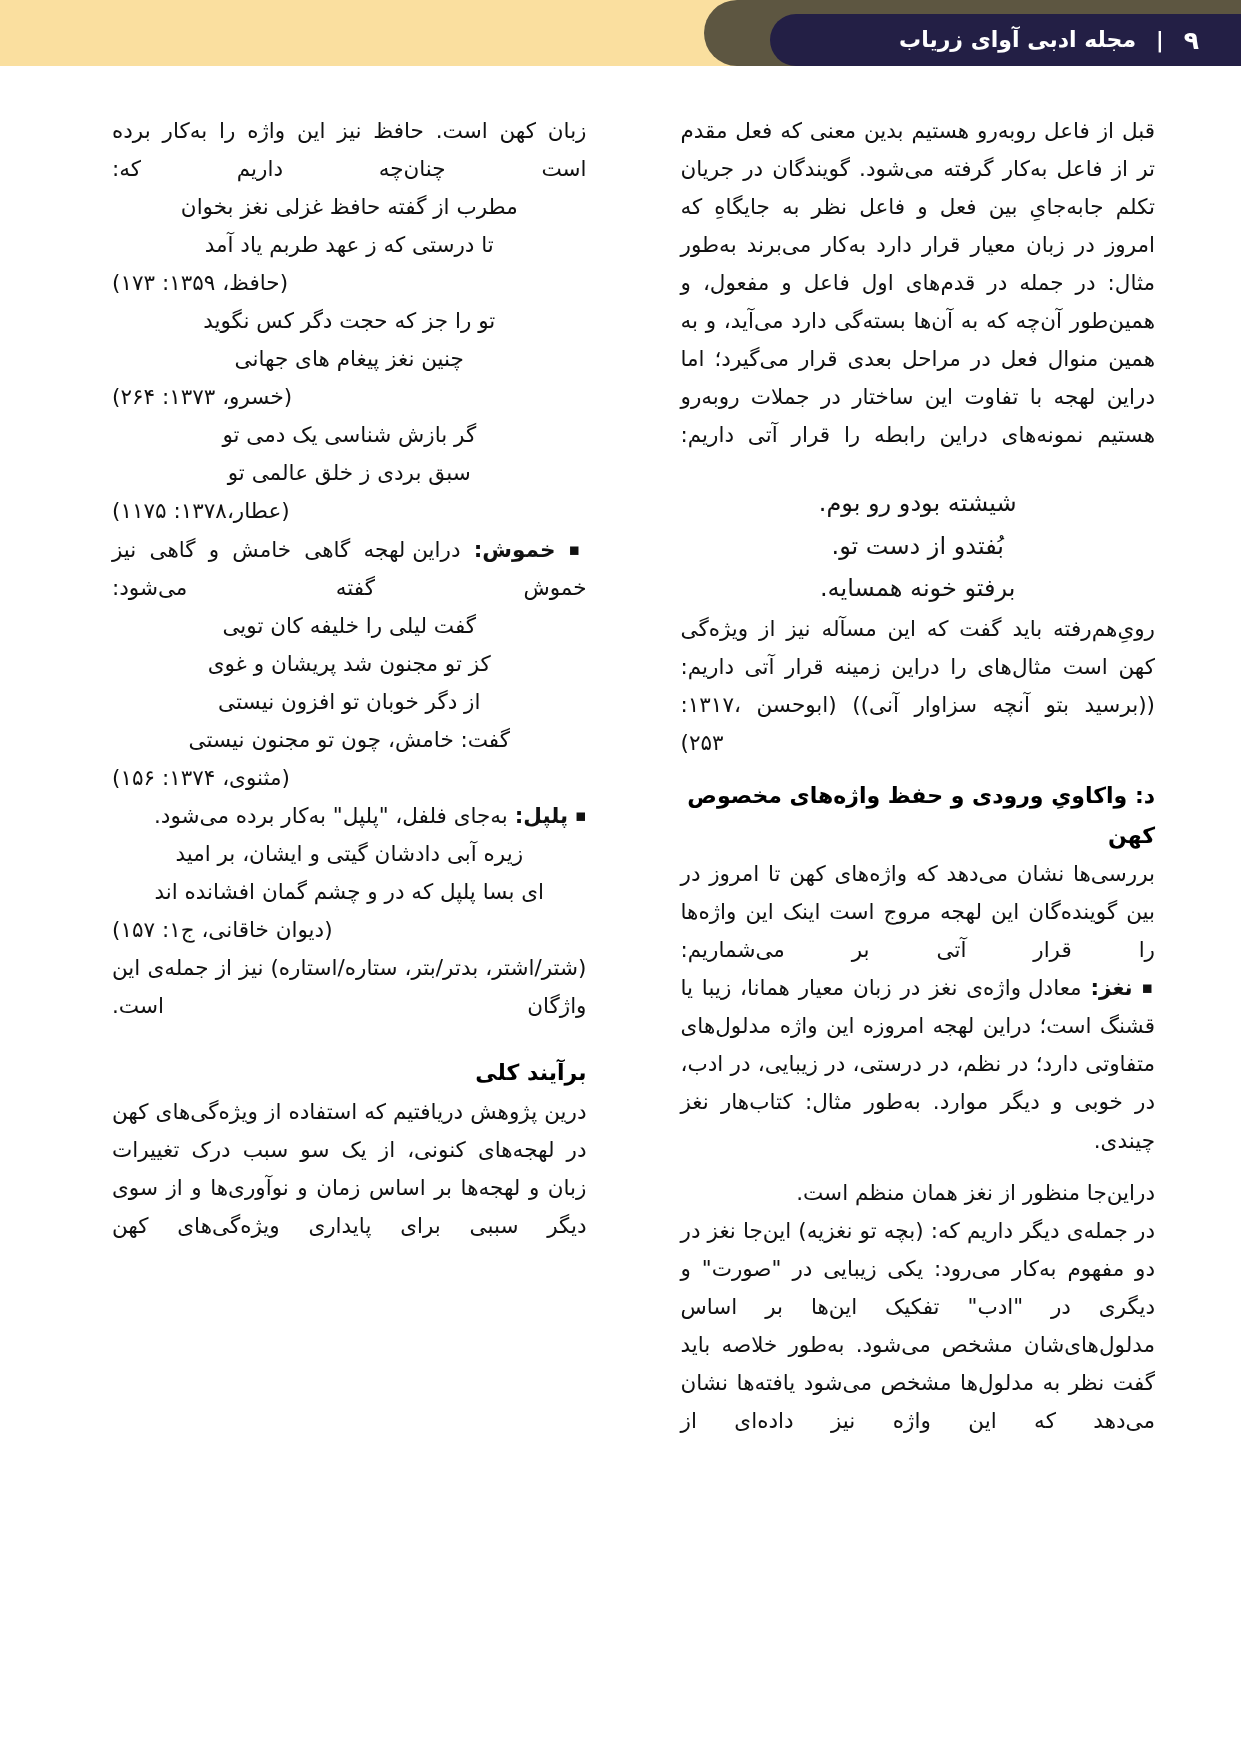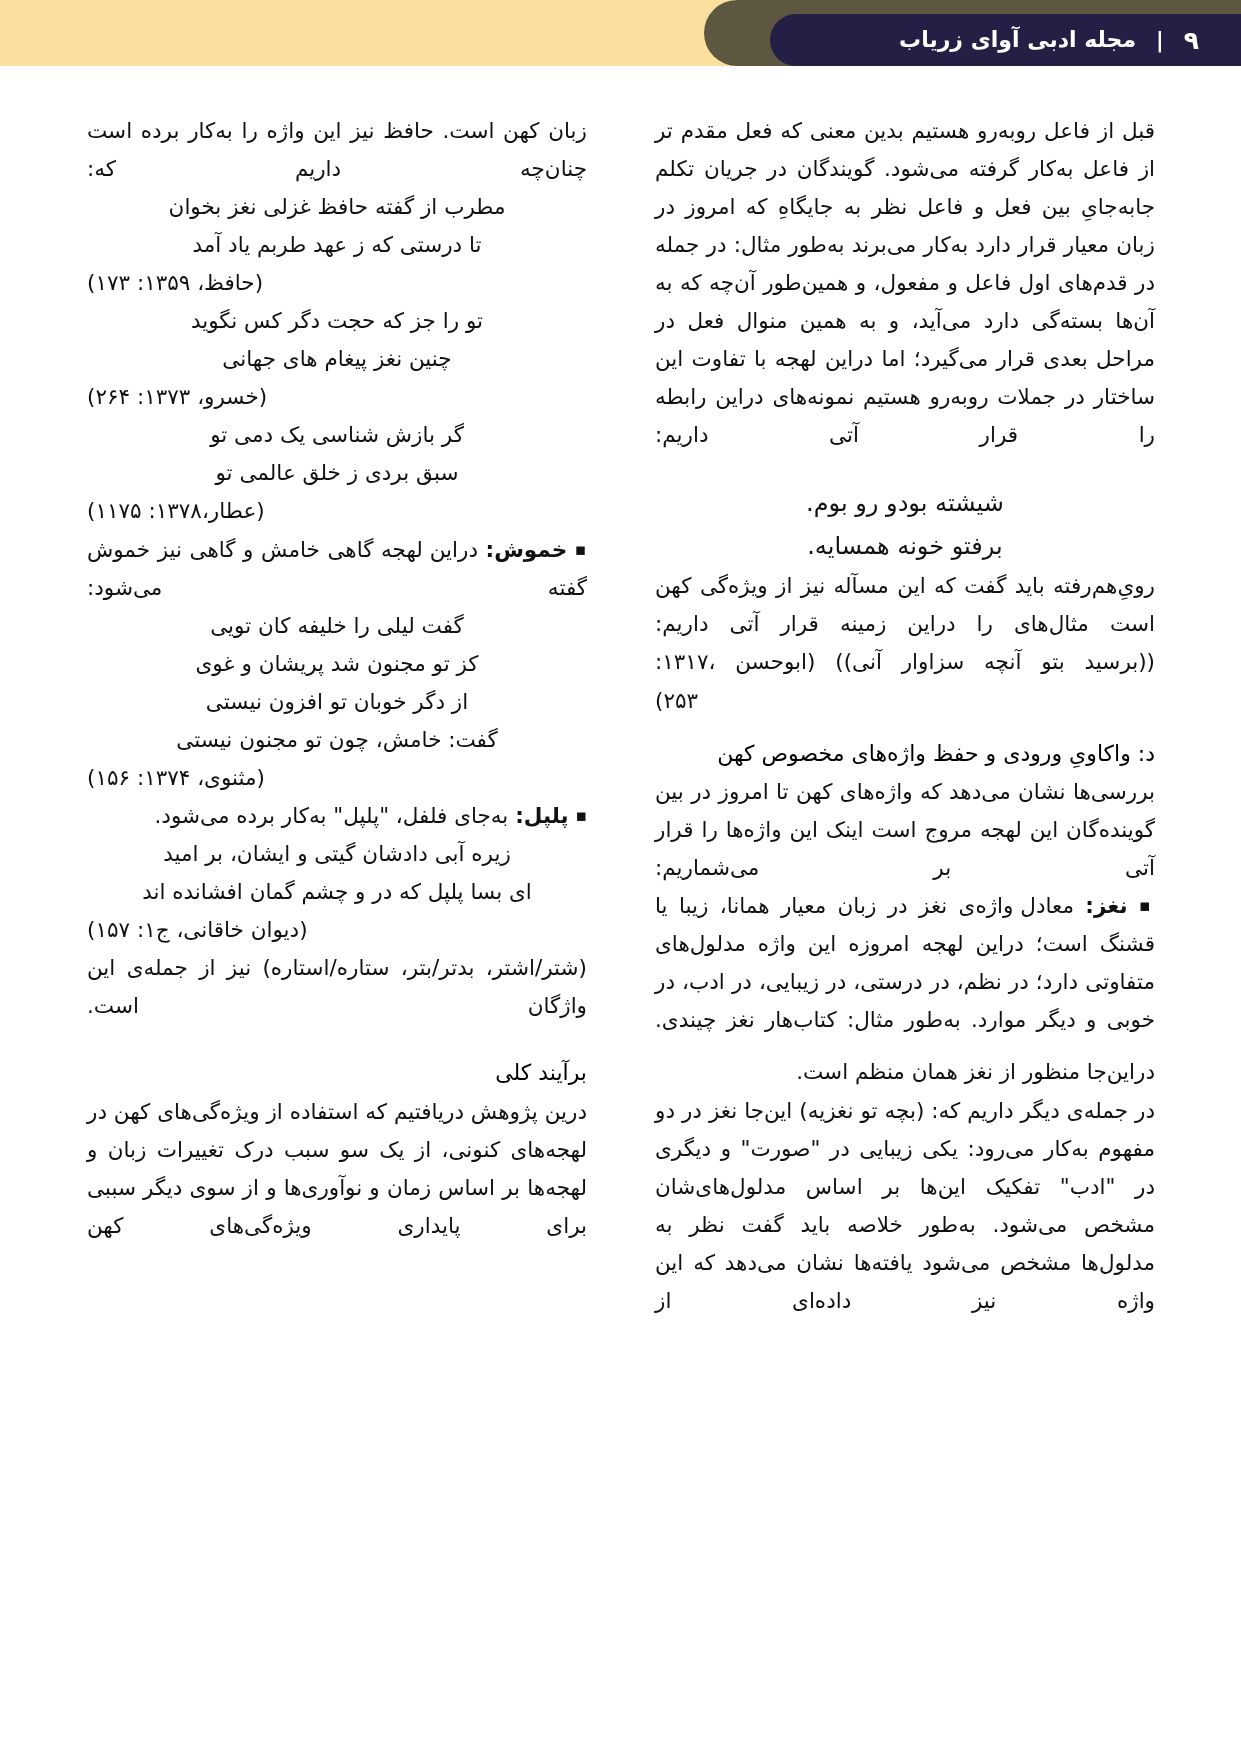--- a/index.html
+++ b/index.html
@@ -101,20 +101,21 @@
     direction: rtl;
     gap: 68px;
   }
   .column {
     width: 500px;
     direction: rtl;
     text-align: justify;
     font-size: 21.5px;
     line-height: 1.77;
     color: #111111;
+    margin-left: 26px;
   }
 
   .para {
     margin: 0;
     text-align: justify;
     text-align-last: right;
     font-size: 21.5px;
     line-height: 1.77;
   }
   .para.justify-all {
@@ -143,21 +144,21 @@
   .verse {
     margin: 0;
     text-align: center;
     font-size: 21.5px;
     line-height: 1.77;
   }
 
   .section-heading {
     margin: 0;
     font-size: 22px;
-    font-weight: normal;
+    font-weight: bold;
     text-align: right;
     line-height: 1.8;
     color: #000000;
   }
   .subhead-inline {
     font-weight: bold;
   }
   .bullet-sq {
     font-weight: bold;
     font-size: 17px;
@@ -187,20 +188,21 @@
 <div class="page-body">
 
   <div class="column">
 
     <p class="para justify-all">قبل از فاعل روبه‌رو هستیم بدین معنی که فعل مقدم تر از فاعل به‌کار گرفته می‌شود. گویندگان در جریان تکلم جابه‌جایِ بین فعل و فاعل نظر به جایگاهِ که امروز در زبان معیار قرار دارد به‌کار می‌برند به‌طور مثال: در جمله در قدم‌های اول فاعل و مفعول، و همین‌طور آن‌چه که به آن‌ها بسته‌گی دارد می‌آید، و به همین منوال فعل در مراحل بعدی قرار می‌گیرد؛ اما دراین لهجه با تفاوت این ساختار در جملات روبه‌رو هستیم نمونه‌های دراین رابطه را قرار آتی داریم:</p>
 
     <div class="spacer-md"></div>
 
     <div class="ex-block">
       <p class="center-line">شیشته بودو رو بوم.</p>
+      <p class="center-line">بُفتدو از دست تو.</p>
       <p class="center-line">برفتو خونه همسایه.</p>
     </div>
 
     <p class="para justify-all">رویِ‌هم‌رفته باید گفت که این مسآله نیز از ویژه‌گی کهن است مثال‌های را دراین زمینه قرار آتی داریم:</p>
 
     <p class="para justify-all">((برسید بتو آنچه سزاوار آنی)) (ابوحسن ،۱۳۱۷:</p>
     <p class="right-line">۲۵۳)</p>
 
     <div class="spacer-sm"></div>
 

